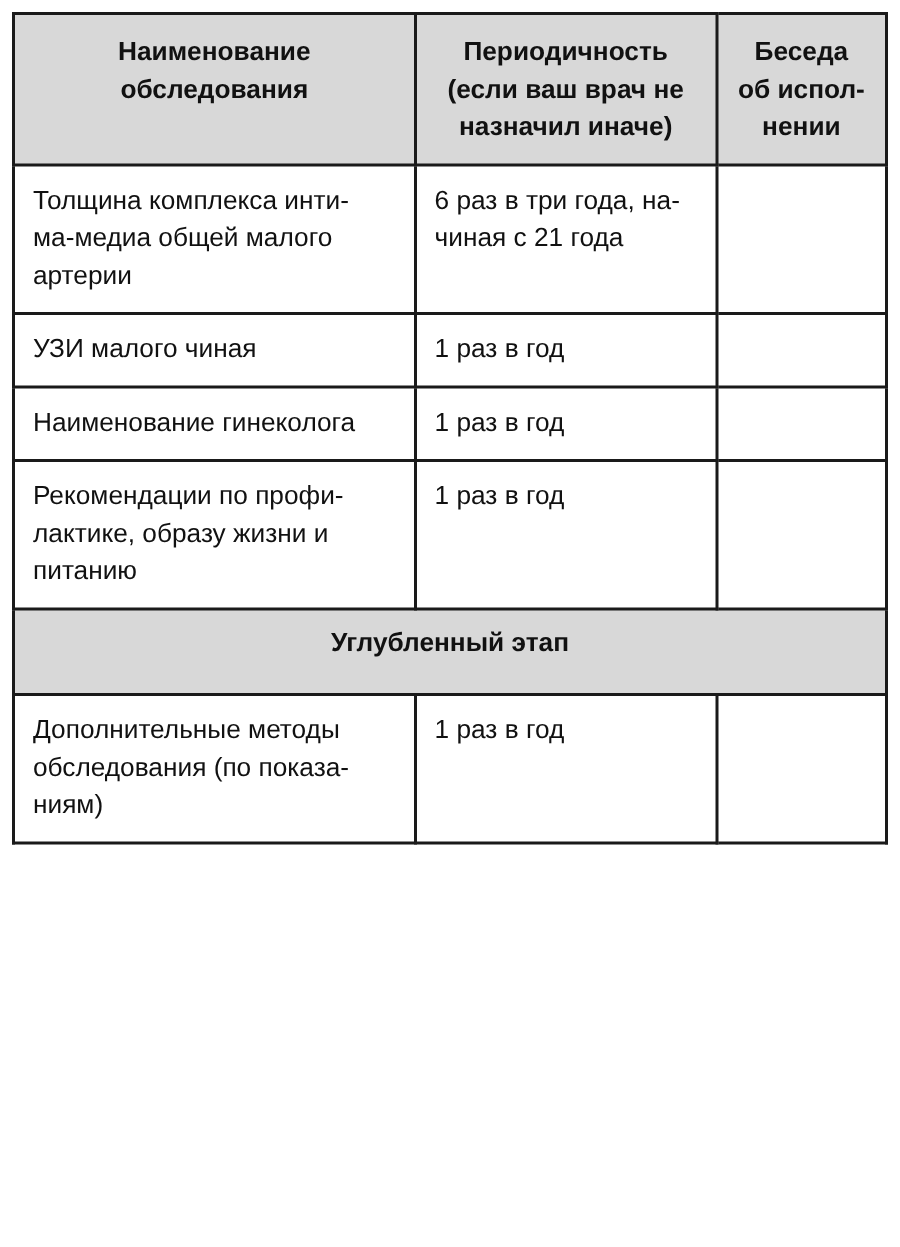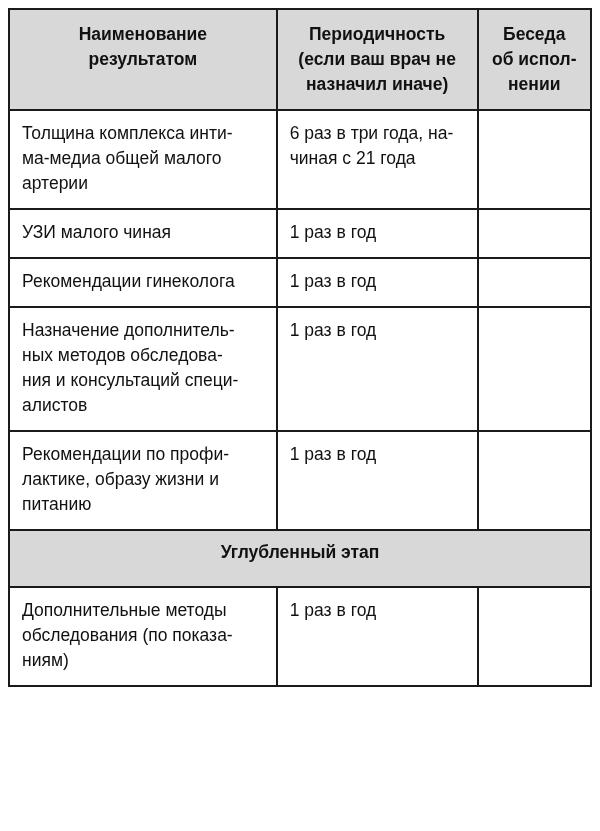--- a/index.html
+++ b/index.html
@@ -56,21 +56,21 @@
 <div class="page">
   <table class="exam-table">
     <colgroup>
       <col class="col-name">
       <col class="col-period">
       <col class="col-mark">
     </colgroup>
     <thead>
       <tr>
         <th>Наименование
-результатом</th>
+обследования</th>
         <th>Периодичность
 (если ваш врач не
 назначил иначе)</th>
         <th>Беседа
 об испол-
 нении</th>
       </tr>
     </thead>
     <tbody>
       <tr>
@@ -80,29 +80,21 @@
         <td>6 раз в три года, на-
 чиная с 21 года</td>
         <td></td>
       </tr>
       <tr>
         <td>УЗИ малого чиная</td>
         <td>1 раз в год</td>
         <td></td>
       </tr>
       <tr>
-        <td>Рекомендации гинеколога</td>
-        <td>1 раз в год</td>
-        <td></td>
-      </tr>
-      <tr>
-        <td>Назначение дополнитель-
-ных методов обследова-
-ния и консультаций специ-
-алистов</td>
+        <td>Наименование гинеколога</td>
         <td>1 раз в год</td>
         <td></td>
       </tr>
       <tr>
         <td>Рекомендации по профи-
 лактике, образу жизни и
 питанию</td>
         <td>1 раз в год</td>
         <td></td>
       </tr>

